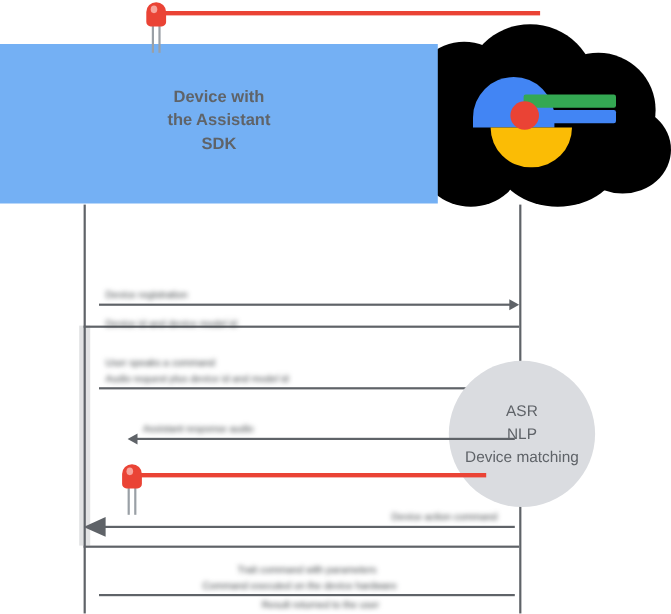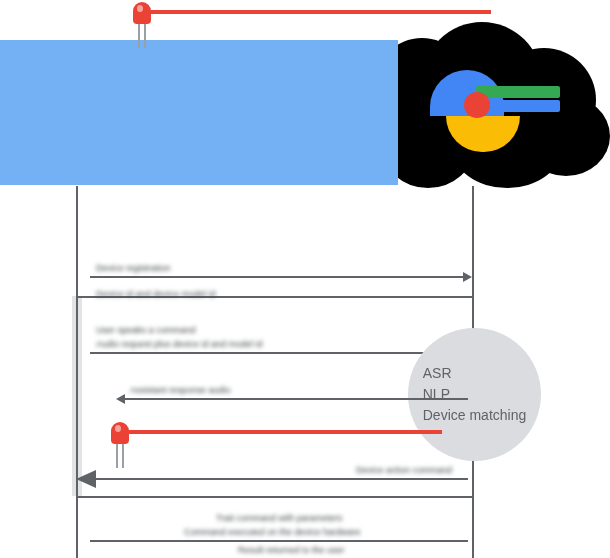--- a/index.html
+++ b/index.html
@@ -205,20 +205,21 @@
     border-radius: 50%;
     background: #dadce0;
     display: flex;
     align-items: center;
     justify-content: center;
   }
   .asr-text {
     color: #5f6368;
     font-size: 14px;
     line-height: 21px;
+    text-align: center;
     white-space: pre-line;
   }
 </style>
 </head>
 <body>
 
 <div id="stage">
 
   <div class="cloud">
     <div class="cloud-lobe" style="left:6px;  top:56px;  width:84px;  height:84px;"></div>
@@ -233,20 +234,23 @@
 
   <div class="glogo">
     <div class="blue"></div>
     <div class="green"></div>
     <div class="blue2"></div>
     <div class="yellow"></div>
     <div class="red-dot"></div>
   </div>
 
   <div class="device-box"></div>
+  <div class="device-label">Device with
+the Assistant
+SDK</div>
 
   <div class="red-wire" style="left:146px; top:10px; width:345px;"></div>
   <div class="led-legs" style="left:133px; top:22px;">
     <i class="l1"></i>
       <i class="l2"></i>
   </div>
   <div class="led" style="left:133px; top:2px;">
     <div class="led-hl"></div>
   </div>
 

